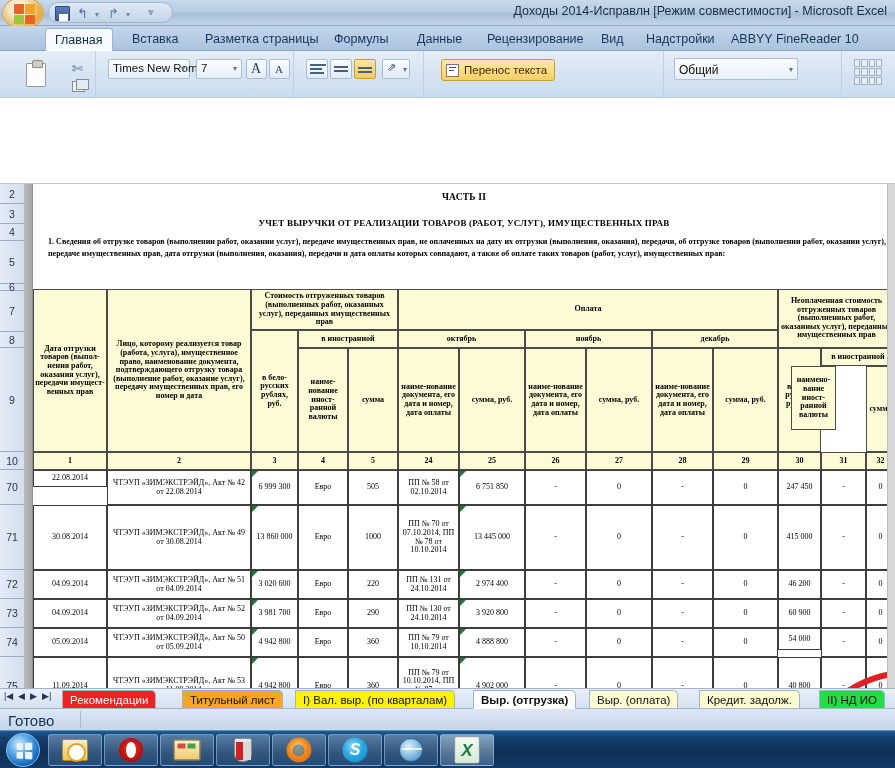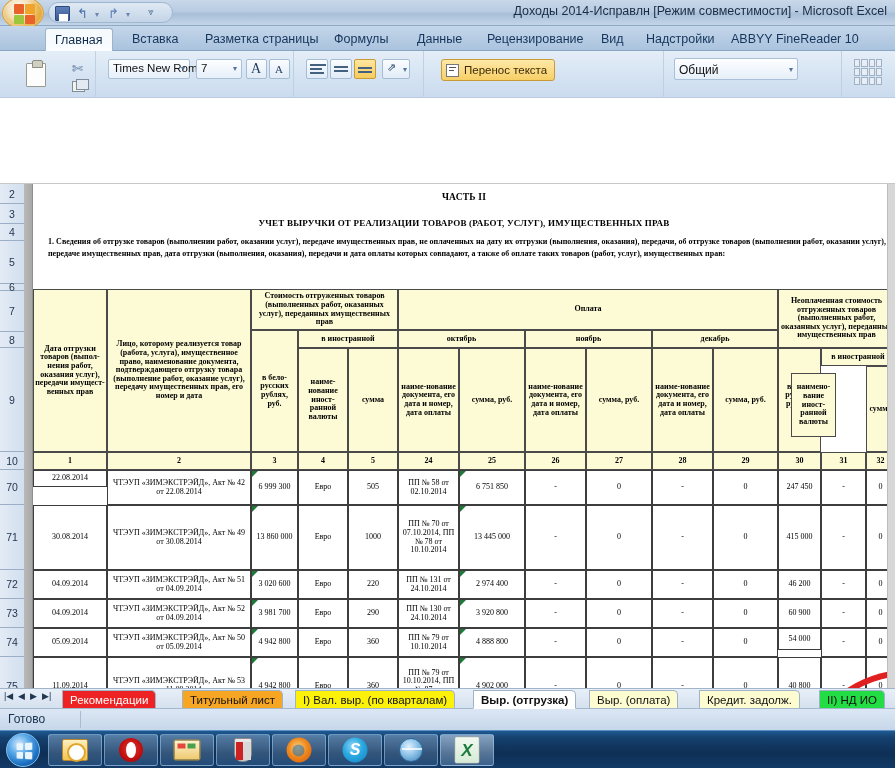--- a/index.html
+++ b/index.html
@@ -192,21 +192,21 @@
     color:#111;
   }
   .tab.sel{ background:#fff; font-weight:bold; border-bottom:1px solid #fff; z-index:3; }
 
   
   .statusbar{
     position:absolute; left:0; top:708px; width:895px; height:22px;
     background:linear-gradient(to bottom,#dce7f4,#c6d7ea);
     border-top:1px solid #a3b7cd;
   }
-  .status-txt{ position:absolute; left:8px; top:3px; font-size:12px; color:#16314f;text-align:center; }
+  .status-txt{ position:absolute; left:8px; top:3px; font-size:15px; color:#16314f;text-align:center; }
   .status-sep{ position:absolute; left:80px; top:2px; width:1px; height:17px; background:#a8bbd0; }
 
   
   .taskbar{
     position:absolute; left:0; top:730px; width:895px; height:38px;
     background:linear-gradient(to bottom,#1f5a93 0%,#15406e 18%,#0e2f55 60%,#123a66 100%);
     border-top:1px solid #5b8ec4;
   }
   .startorb{
     position:absolute; left:6px; top:2px; width:34px; height:34px; border-radius:50%;
@@ -419,21 +419,21 @@
       <div class="cell hdr-cell" style="left:788px;top:164px;width:74px;height:18px;">в иностранной</div>
 
       <div class="cell hdr-cell" style="left:265px;top:164px;width:50px;height:104px;">наиме-нование иност-ранной валюты</div>
       <div class="cell hdr-cell" style="left:315px;top:164px;width:50px;height:104px;">сумма</div>
       <div class="cell hdr-cell" style="left:365px;top:164px;width:61px;height:104px;">наиме-нование документа, его дата и номер, дата оплаты</div>
       <div class="cell hdr-cell" style="left:426px;top:164px;width:66px;height:104px;">сумма, руб.</div>
       <div class="cell hdr-cell" style="left:492px;top:164px;width:61px;height:104px;">наиме-нование документа, его дата и номер, дата оплаты</div>
       <div class="cell hdr-cell" style="left:553px;top:164px;width:66px;height:104px;">сумма, руб.</div>
       <div class="cell hdr-cell" style="left:619px;top:164px;width:61px;height:104px;">наиме-нование документа, его дата и номер, дата оплаты</div>
       <div class="cell hdr-cell" style="left:680px;top:164px;width:65px;height:104px;">сумма, руб.</div>
-      <div class="cell hdr-cell" style="left:758px;top:182px;width:45px;height:64px;margin-top:7px;">наимено-вание иност-ранной валюты</div>
+      <div class="cell hdr-cell" style="left:758px;top:182px;width:45px;height:64px;">наимено-вание иност-ранной валюты</div>
       <div class="cell hdr-cell" style="left:833px;top:182px;width:29px;height:86px;">сумма</div>
 
       <div class="cell hdr-cell" style="left:0px;top:268px;width:74px;height:18px;">1</div>
       <div class="cell hdr-cell" style="left:74px;top:268px;width:144px;height:18px;">2</div>
       <div class="cell hdr-cell" style="left:218px;top:268px;width:47px;height:18px;">3</div>
       <div class="cell hdr-cell" style="left:265px;top:268px;width:50px;height:18px;">4</div>
       <div class="cell hdr-cell" style="left:315px;top:268px;width:50px;height:18px;">5</div>
       <div class="cell hdr-cell" style="left:365px;top:268px;width:61px;height:18px;">24</div>
       <div class="cell hdr-cell" style="left:426px;top:268px;width:66px;height:18px;">25</div>
       <div class="cell hdr-cell" style="left:492px;top:268px;width:61px;height:18px;">26</div>

